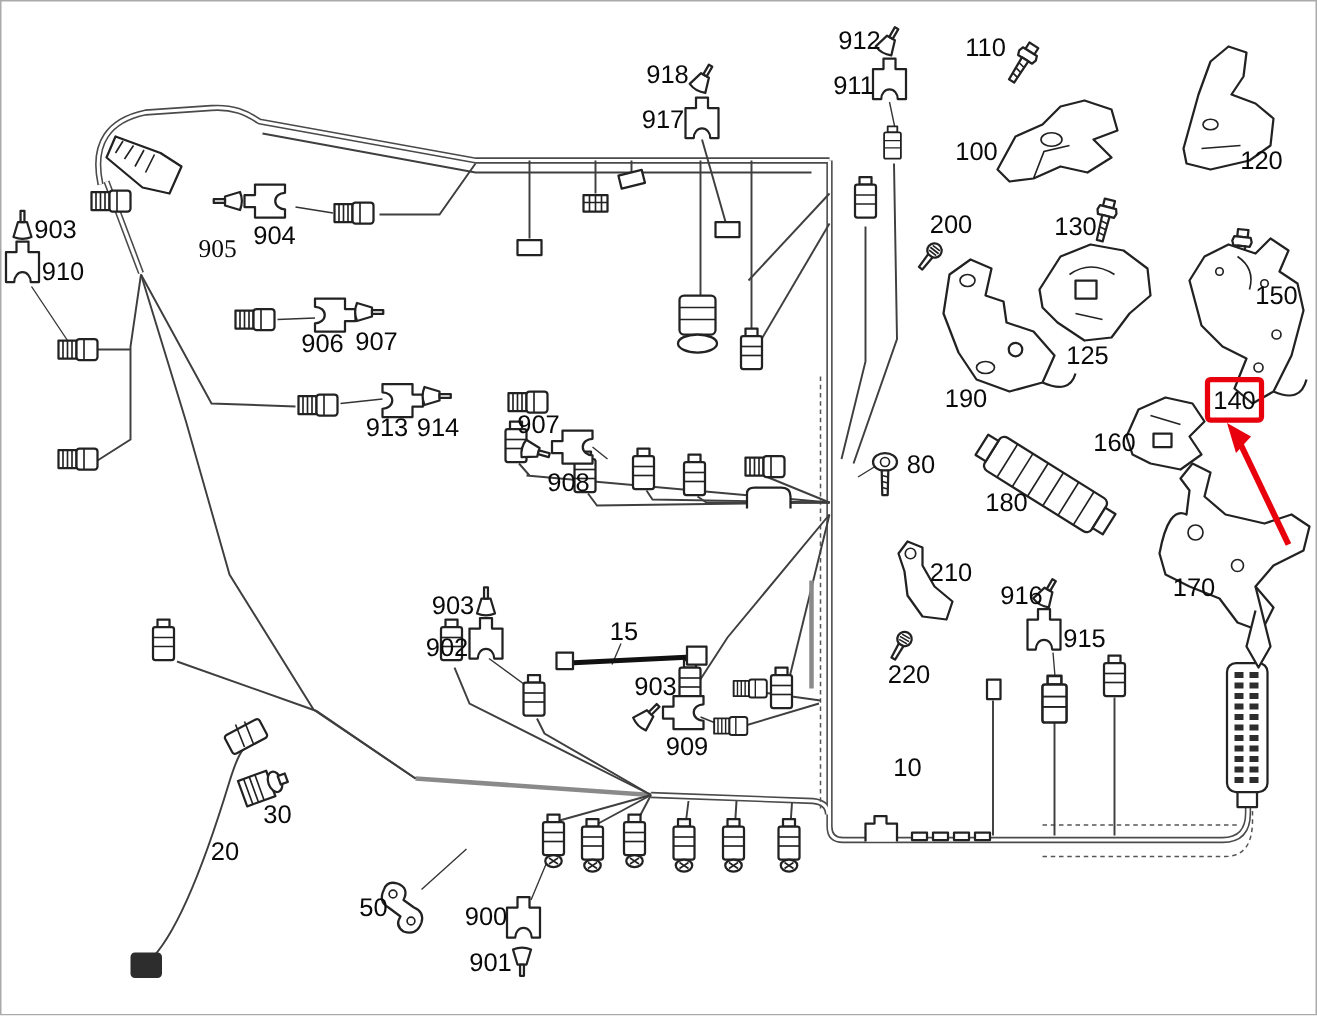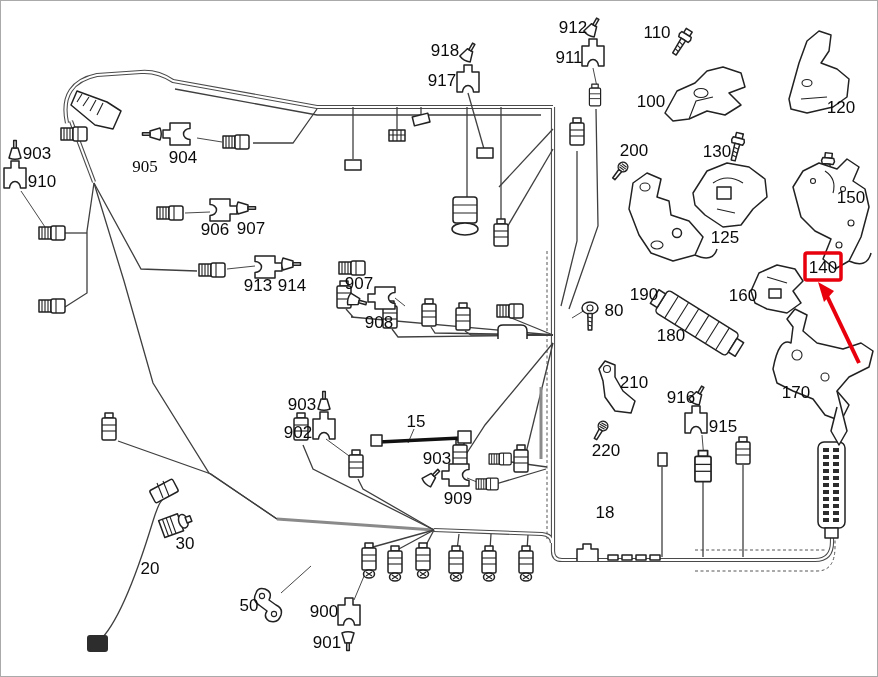--- a/index.html
+++ b/index.html
@@ -363,38 +363,38 @@
       <span class="plabel" style="left: 441px; top: 79px;">917</span>
       <span class="plabel" style="left: 572px; top: 26px;">912</span>
       <span class="plabel" style="left: 568px; top: 56px;">911</span>
       <span class="plabel" style="left: 656px; top: 31px; text-align: center;">110</span>
       <span class="plabel" style="left: 650px; top: 100px;">100</span>
       <span class="plabel" style="left: 840px; top: 106px;">120</span>
       <span class="plabel" style="left: 633px; top: 149px; text-align: right;">200</span>
       <span class="plabel" style="left: 716px; top: 150px;">130</span>
       <span class="plabel" style="left: 850px; top: 152px; margin-top: 44px;">150</span>
       <span class="plabel" style="left: 724px; top: 236px;">125</span>
-      <span class="plabel" style="left: 643px; top: 265px; margin-top: 28px;">190</span>
+      <span class="plabel" style="left: 643px; top: 265px;">190</span>
       <span class="plabel" style="left: 822px; top: 266px;">140</span>
       <span class="plabel" style="left: 742px; top: 294px;">160</span>
       <span class="plabel" style="left: 795px; top: 391px; text-align: right;">170</span>
       <span class="plabel" style="left: 670px; top: 334px;">180</span>
       <span class="plabel" style="left: 613px; top: 309px;">80</span>
       <span class="plabel" style="left: 633px; top: 381px;">210</span>
       <span class="plabel" style="left: 605px; top: 449px;">220</span>
       <span class="plabel" style="left: 680px; top: 396px;">916</span>
       <span class="plabel" style="left: 722px; top: 425px;">915</span>
       <span class="plabel" style="left: 358px; top: 282px;">907</span>
       <span class="plabel" style="left: 378px; top: 321px;">908</span>
       <span class="plabel" style="left: 301px; top: 403px;">903</span>
       <span class="plabel" style="left: 297px; top: 431px;">902</span>
       <span class="plabel" style="left: 415px; top: 420px;">15</span>
       <span class="plabel" style="left: 436px; top: 457px;">903</span>
       <span class="plabel" style="left: 457px; top: 497px;">909</span>
       <span class="plabel" style="left: 323px; top: 610px; text-align: center;">900</span>
       <span class="plabel" style="left: 326px; top: 641px;">901</span>
-      <span class="plabel" style="left: 604px; top: 511px;">18</span>
+      <span class="plabel" style="left: 604px; top: 511px;">10</span>
       <span class="plabel" style="left: 184px; top: 542px;">30</span>
       <span class="plabel" style="left: 149px; top: 567px;">20</span>
       <span class="plabel" style="left: 248px; top: 604px;">50</span>
     </div>
 
 </div>
 
 </body></html>

